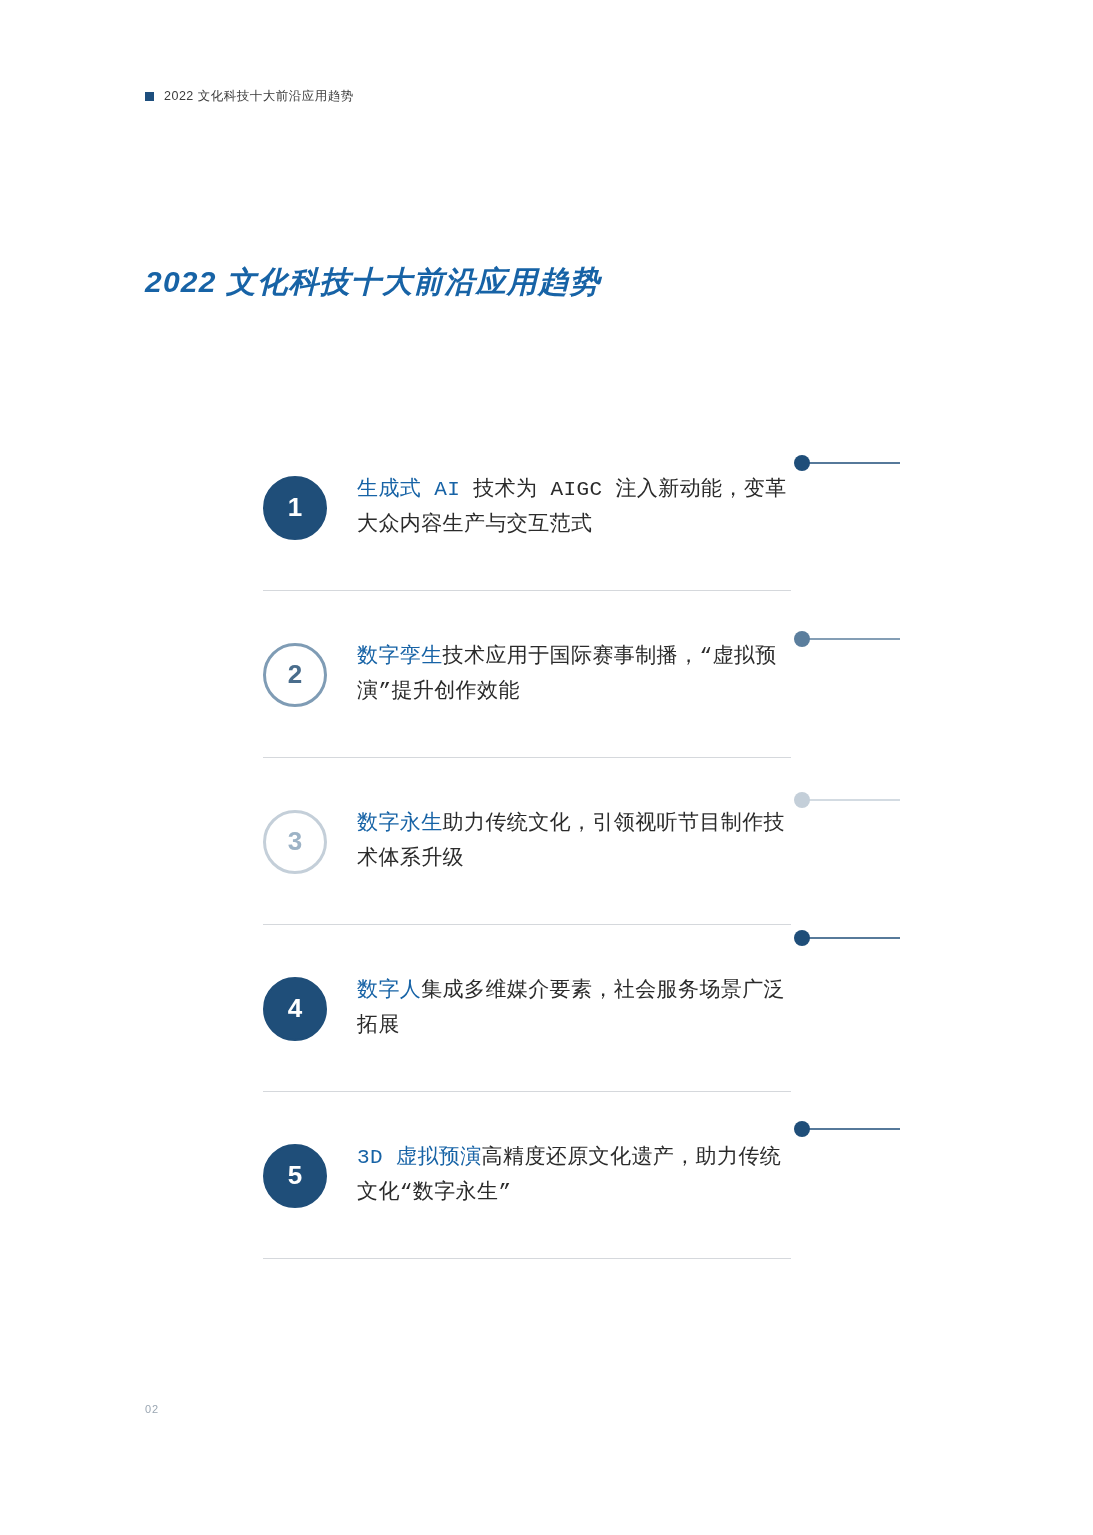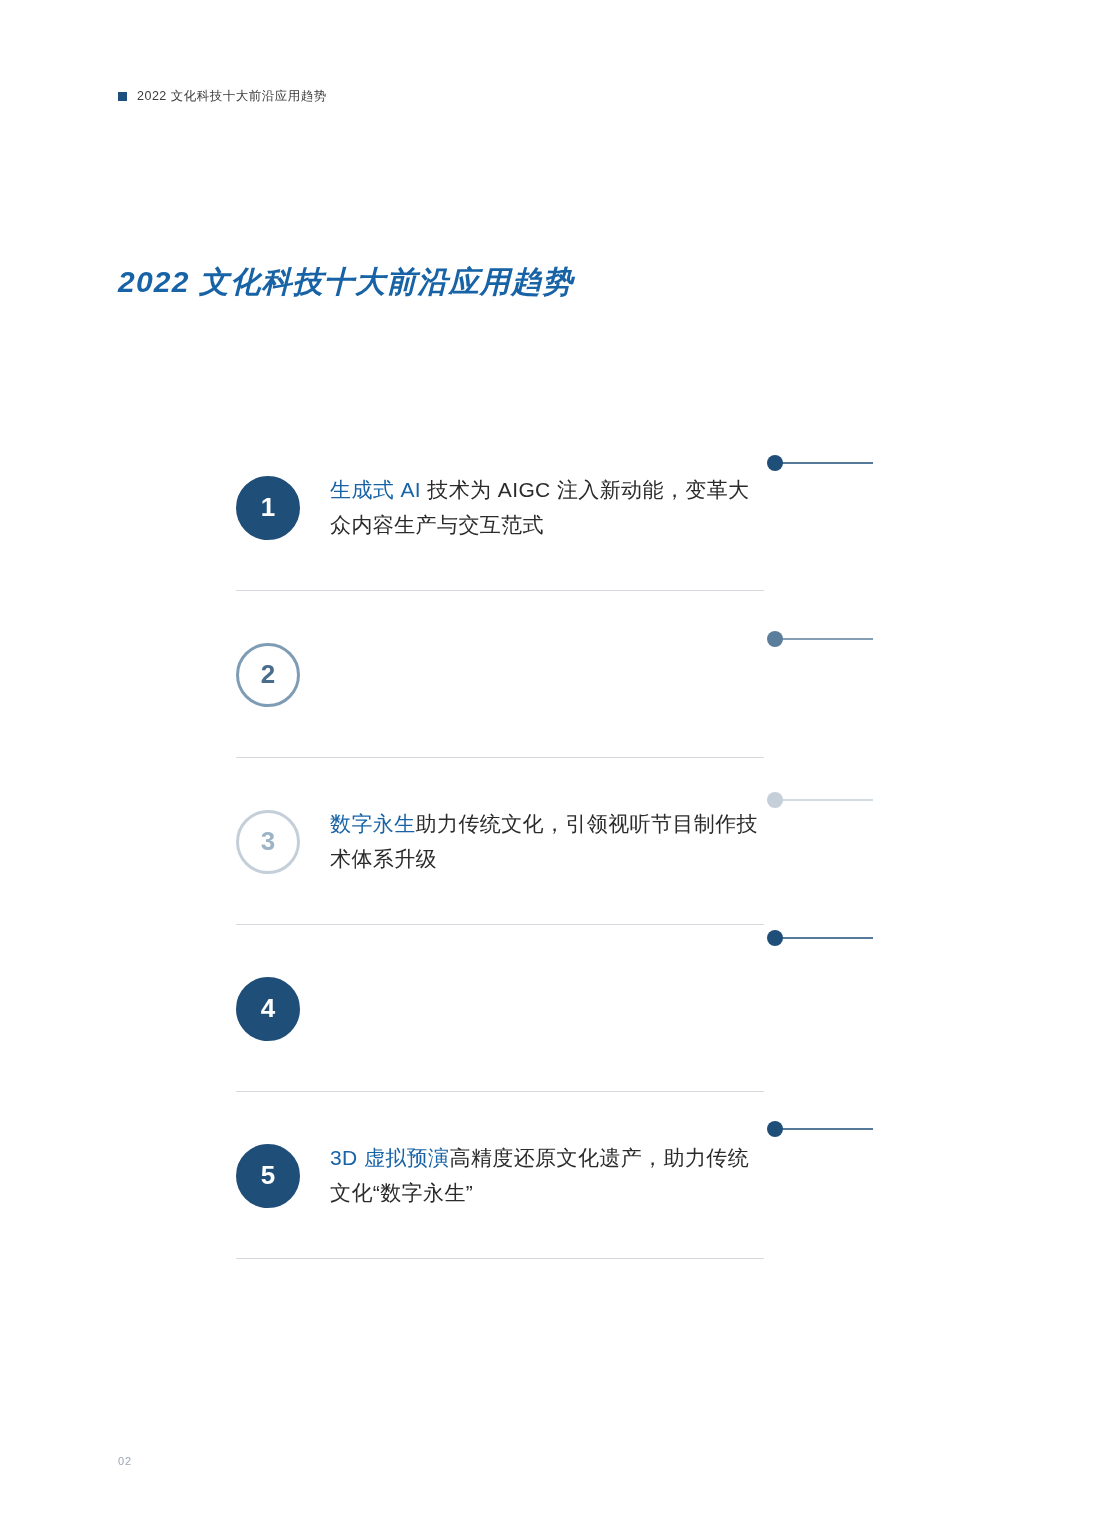--- a/index.html
+++ b/index.html
@@ -10,20 +10,21 @@
   body {
     font-family: "Liberation Sans", sans-serif;
     color: #222;
   }
   .page {
     position: relative;
     width: 873px;
     height: 1535px;
     overflow: hidden;
     background: #ffffff;
+    margin-left: 27px;
   }
 
   
   .runhead {
     position: absolute;
     left: 118px;
     top: 88px;
     display: flex;
     align-items: center;
     gap: 10px;
@@ -100,20 +101,21 @@
     background: #ffffff;
     color: #9db3c6;
     border: 3px solid #c4cfd9;
   }
   .trend-text {
     margin-left: 30px;
     font-size: 21px;
     line-height: 1.62;
     color: #2b2b2b;
     letter-spacing: 0.4px;
+    font-family: Liberation Mono, monospace;
   }
   .trend-text .hl {
     color: #1763a6;
   }
 
   
   .connectors {
     position: absolute;
     left: 0;
     top: 0;
@@ -128,21 +130,21 @@
     left: 880px;
     top: 560px;
     width: 420px;
     height: 420px;
   }
 
   
   .page-number {
     position: absolute;
     left: 118px;
-    top: 1455px;
+    top: 1403px;
     font-size: 11px;
     color: #9aa6b2;
     letter-spacing: 1px;
   }
 </style>
 </head>
 <body>
 
 <div class="page">
 
@@ -227,33 +229,39 @@
     <div class="trend-row">
       <div class="badge solid">1</div>
       <div class="trend-text">
         <span class="hl">生成式 AI</span><span> 技术为 AIGC 注入新动能，变革大众内容生产与交互范式</span>
       </div>
       <div class="divider"></div>
     </div>
 
     <div class="trend-row">
       <div class="badge mid">2</div>
+      <div class="trend-text">
+        <span class="hl">数字孪生</span><span>技术应用于国际赛事制播，“虚拟预演”提升创作效能</span>
+      </div>
       <div class="divider"></div>
     </div>
 
     <div class="trend-row">
       <div class="badge light">3</div>
       <div class="trend-text">
         <span class="hl">数字永生</span><span>助力传统文化，引领视听节目制作技术体系升级</span>
       </div>
       <div class="divider"></div>
     </div>
 
     <div class="trend-row">
       <div class="badge solid">4</div>
+      <div class="trend-text">
+        <span class="hl">数字人</span><span>集成多维媒介要素，社会服务场景广泛拓展</span>
+      </div>
       <div class="divider"></div>
     </div>
 
     <div class="trend-row">
       <div class="badge solid">5</div>
       <div class="trend-text">
         <span class="hl">3D 虚拟预演</span><span>高精度还原文化遗产，助力传统文化“数字永生”</span>
       </div>
       <div class="divider"></div>
     </div>

